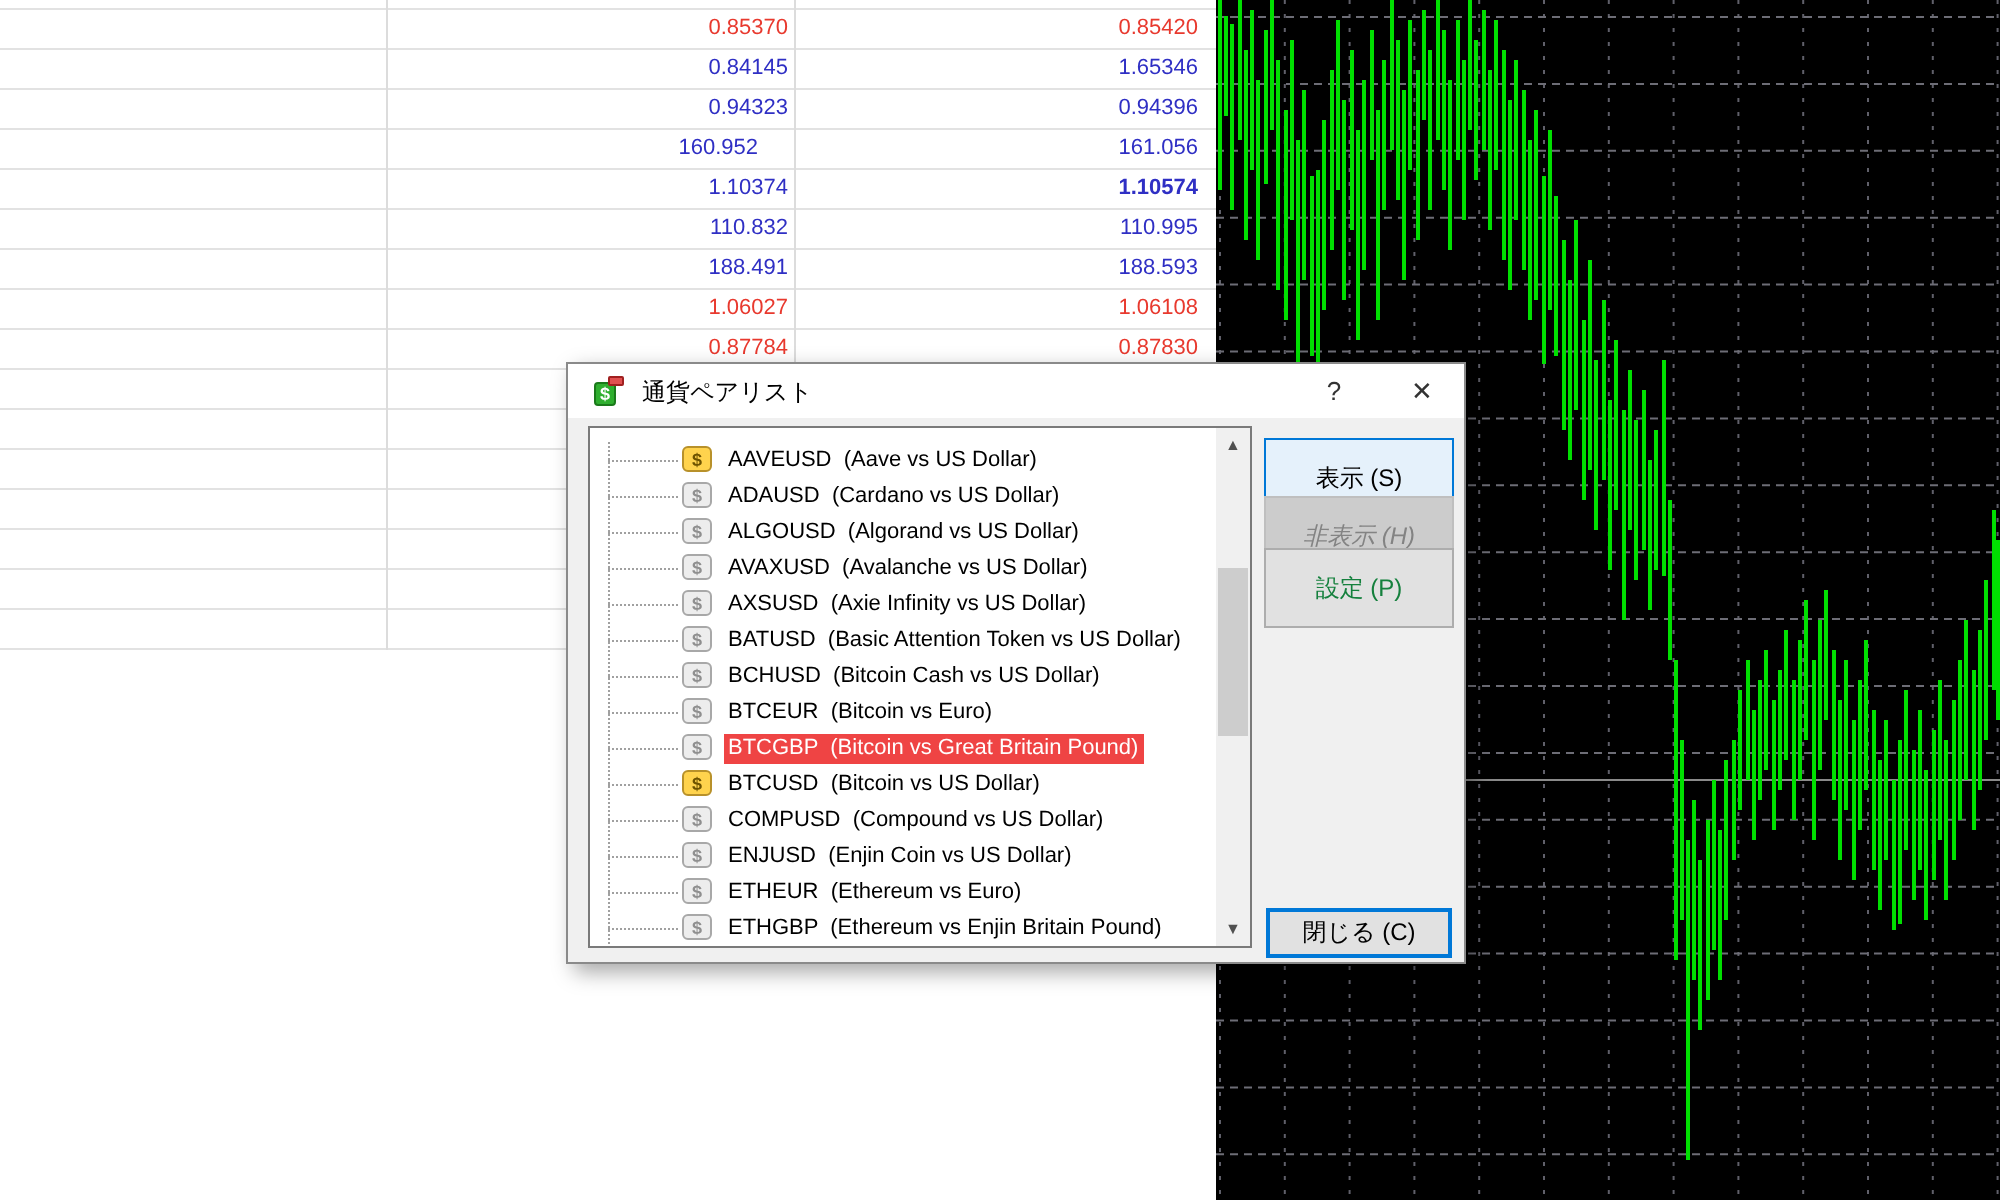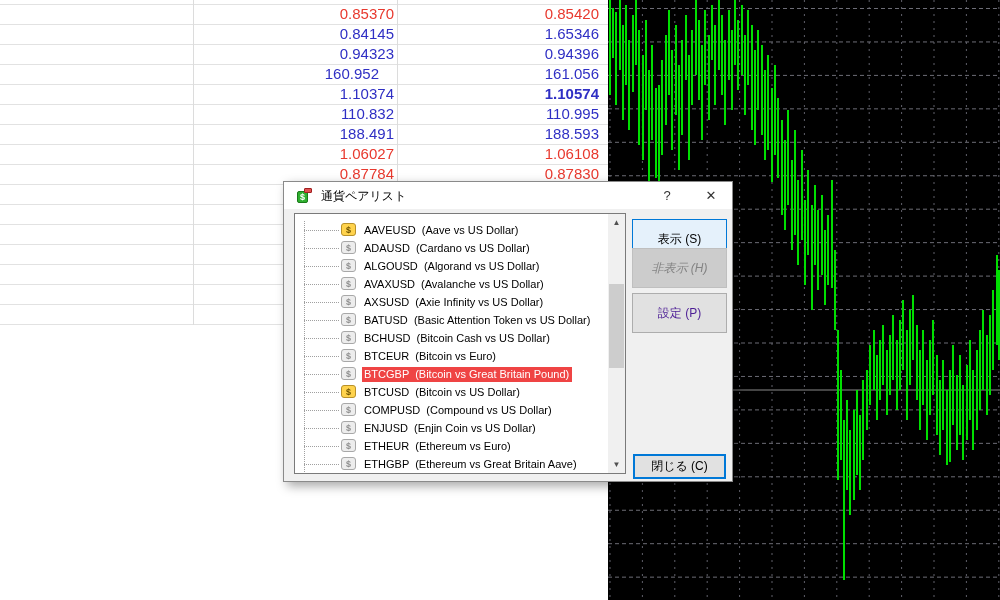--- a/index.html
+++ b/index.html
@@ -4,21 +4,21 @@
 <style>
   * { margin:0; padding:0; box-sizing:border-box; }
   html,body { width:1000px; height:600px; overflow:hidden; background:#fff;
               font-family:"Liberation Sans", sans-serif; }
   #stage { position:relative; width:1000px; height:600px; }
 
   
   #market-watch { position:absolute; left:0; top:0; width:608px; height:600px; background:#fff; }
   .mw-hline { position:absolute; left:0; width:608px; height:1px; background:#e2e2e2; }
   .mw-vline { position:absolute; top:0; width:1px; background:#dcdcdc; }
-  .price-cell { position:absolute; height:20px; line-height:20px; font-size:15px;
+  .price-cell { position:absolute; height:20px; line-height:20px; font-size:11px;
                 text-align:right; letter-spacing:0; }
   .price-up   { color:#2f2fc4; }
   .price-down { color:#e8392e; }
 
   
   #chart-area { position:absolute; left:608px; top:0; width:392px; height:600px; background:#000; }
 
   
   #dialog { position:absolute; left:283px; top:181px; width:450px; height:301px;
             background:#f0f0f0; border:1px solid #8a8a8a; z-index:10;
@@ -57,21 +57,21 @@
   .sb-btn { position:absolute; left:0; width:17px; height:17px; background:#f0f0f0;
             color:#505050; font-size:8px; text-align:center; line-height:17px; }
   #sb-up { top:0; } #sb-down { bottom:0; }
   #sb-thumb { position:absolute; left:1px; top:70px; width:15px; height:84px; background:#cdcdcd; }
 
   
   .dlg-btn { position:absolute; left:348px; width:95px; height:40px; font-size:12px;
             font-family:"Liberation Sans", sans-serif; text-align:center; }
   #btn-show     { top:37px; background:#e5f1fb; border:1px solid #0078d7; color:#000; }
   #btn-hide     { top:66px; background:#cccccc; border:1px solid #bfbfbf; color:#838383;font-style:italic; }
-  #btn-settings { top:92px; background:#e1e1e1; border:1px solid #adadad; color:#4c1d95;margin-top:19px; }
+  #btn-settings { top:92px; background:#e1e1e1; border:1px solid #adadad; color:#15803d; }
   #btn-closebtn { top:272px; left:349px; width:93px; height:25px;
                   background:#e1e1e1; border:2px solid #0078d7; color:#000; }
 </style>
 </head>
 <body>
 
 <div id="stage">
 
   <div id="market-watch">
       <div class="mw-hline" style="top: 4px;"></div>
@@ -344,21 +344,21 @@
             <span class="sym-text">ENJUSD  (Enjin Coin vs US Dollar)</span>
           </div>
           <div class="sym-row" style="top: 223px;">
             <div class="sym-connector"></div>
             <div class="sym-icon state-hidden">$</div>
             <span class="sym-text">ETHEUR  (Ethereum vs Euro)</span>
           </div>
           <div class="sym-row" style="top: 241px;">
             <div class="sym-connector"></div>
             <div class="sym-icon state-hidden">$</div>
-            <span class="sym-text">ETHGBP  (Ethereum vs Great Britain Aave)</span>
+            <span class="sym-text">ETHGBP  (Ethereum vs Enjin Britain Pound)</span>
           </div>
           <div class="sym-row" style="top: 259px;"></div>
         </div>
       <div id="list-scrollbar">
         <div id="sb-up" class="sb-btn">▲</div>
         <div id="sb-thumb"></div>
         <div id="sb-down" class="sb-btn">▼</div>
       </div>
     </div>
 

